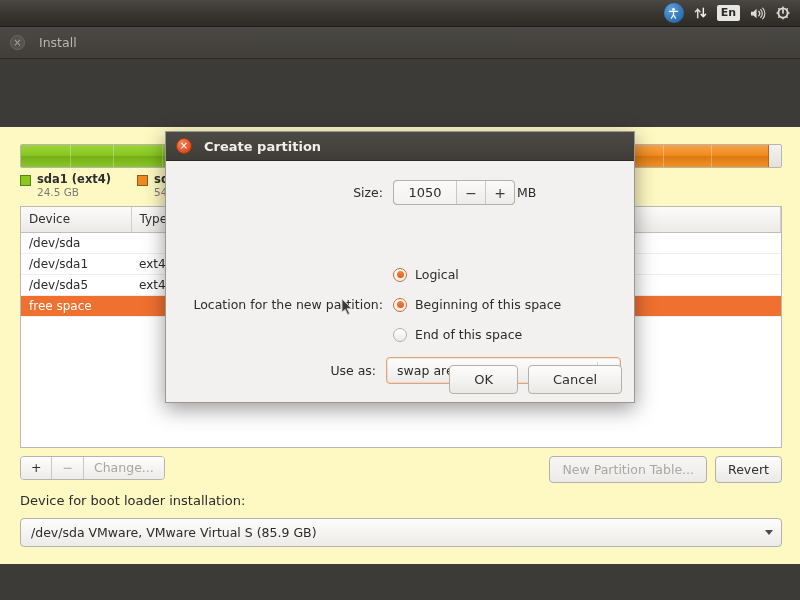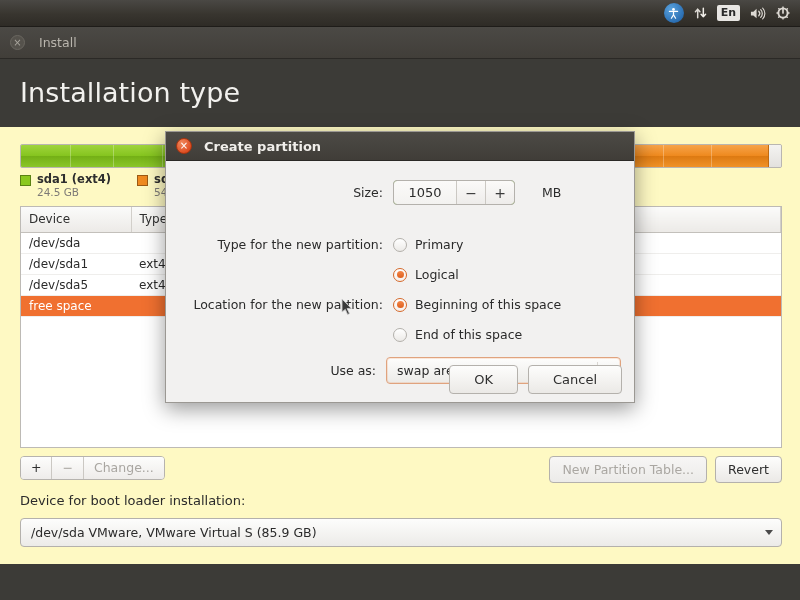--- a/index.html
+++ b/index.html
@@ -266,23 +266,20 @@
     </div>
   </div>
 
   <div class="win-titlebar">
     <div class="win-close">
       <span>×</span>
     </div>
     <div class="win-title">Install</div>
   </div>
 
-  <div class="page-header">
-    <div class="page-title">Installation type</div>
-  </div>
 
   <div class="content">
 
     <div class="pbar">
       <div class="pseg green" style="width:35.8%">
         <div class="tick" style="left:18%"></div>
           <div class="tick" style="left:34%"></div>
         <div class="tick" style="left:52%"></div>
           <div class="tick" style="left:68%"></div>
         <div class="tick" style="left:86%"></div>
@@ -418,30 +415,23 @@
 
     <div class="dlg-body">
 
       <div class="row" style="left:0; top:19px; width:455px; justify-content:flex-start;">
         <div class="lbl" style="width:217px;">Size:</div>
         <div class="spin" style="margin-left:10px;">
           <div class="val">1050</div>
           <div class="sbtn">−</div>
           <div class="sbtn">+</div>
         </div>
-        <div class="lbl" style="margin-left:27px;">MB</div>
-      </div>
-
-      <div class="row" style="left:0; top:76px; width:455px;">
-        <div class="lbl" style="width:217px;">Type for the new partition:</div>
-        <div style="display:flex; align-items:center; margin-left:10px;">
-          <div class="radio"></div>
-          <div class="radio-lbl">Primary</div>
-        </div>
-      </div>
+        <div class="lbl" style="margin-left:2px;">MB</div>
+      </div>
+
       <div class="row" style="left:227px; top:106px;">
         <div style="display:flex; align-items:center;">
           <div class="radio on"></div>
           <div class="radio-lbl">Logical</div>
         </div>
       </div>
 
       <div class="row" style="left:0; top:136px; width:455px;">
         <div class="lbl" style="width:217px;">Location for the new partition:</div>
         <div style="display:flex; align-items:center; margin-left:10px;">

